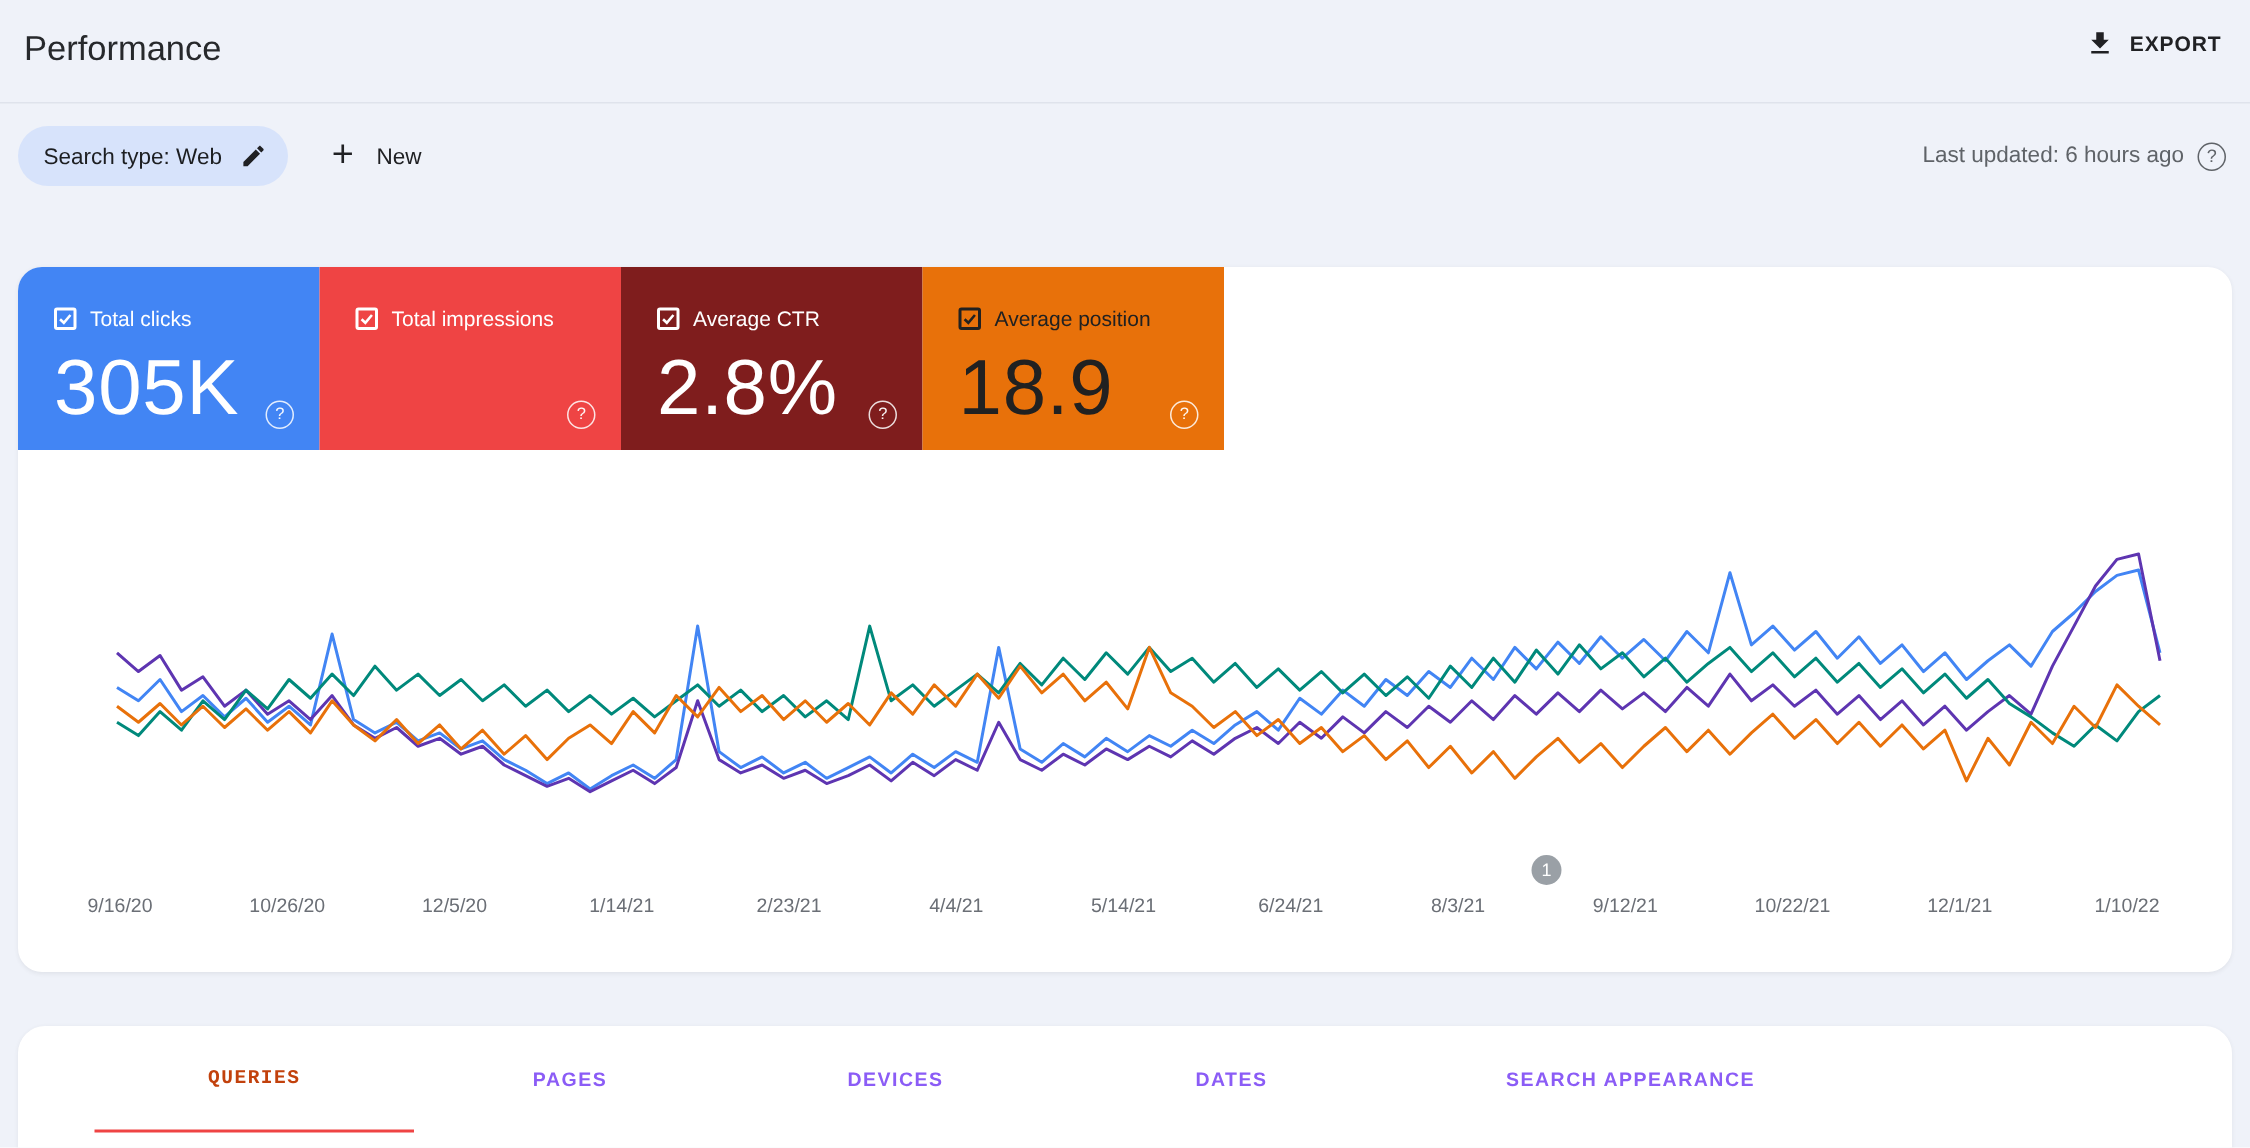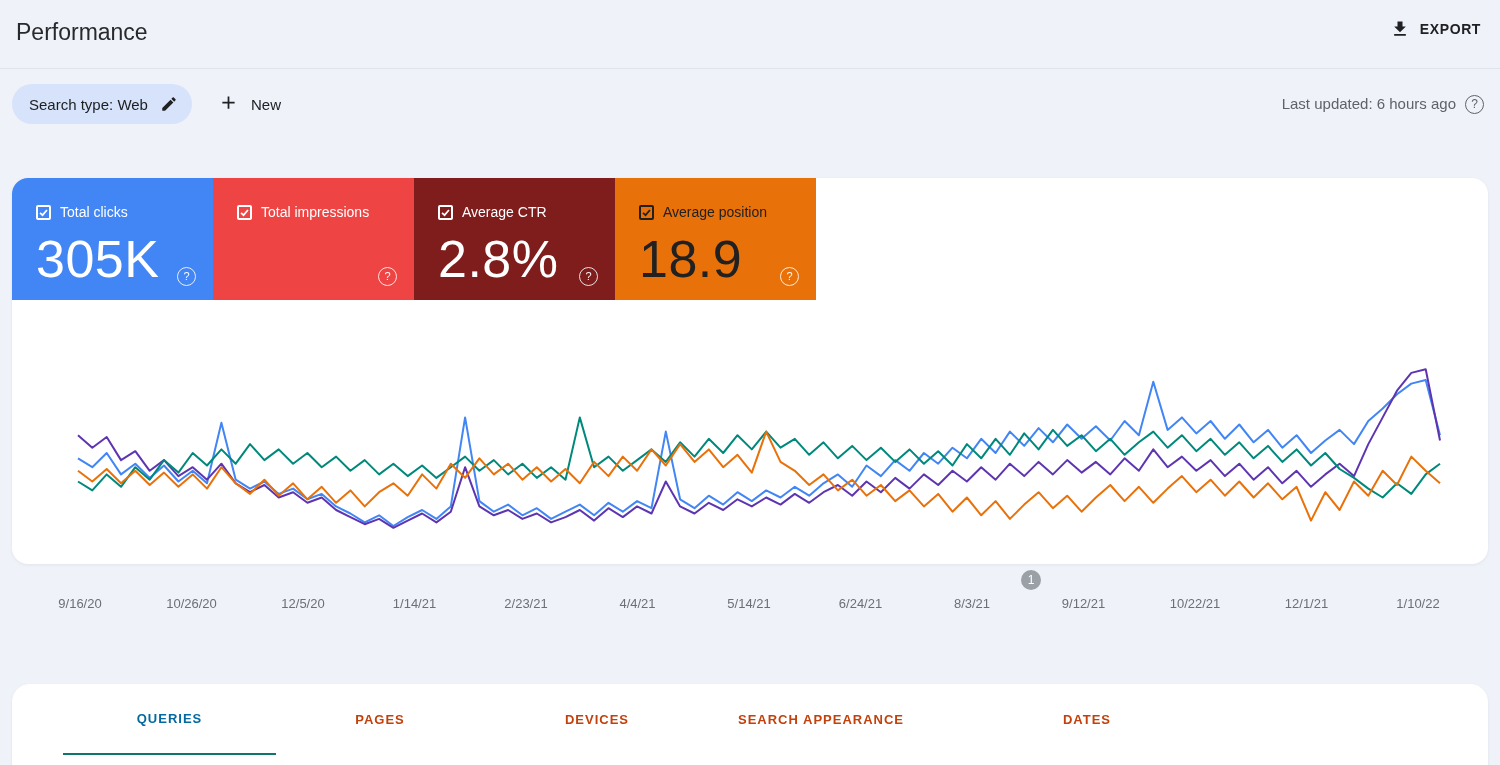--- a/index.html
+++ b/index.html
@@ -26,21 +26,21 @@
     font-family:"Liberation Sans", sans-serif; }
   .filter-chip svg { display:block; }
   .new-filter-button { display:inline-flex; align-items:center; gap:12px; height:40px; padding:0 12px; margin-left:6px;
     background:none; border:none; font-size:15px; color:#202124; cursor:pointer; font-family:"Liberation Sans", sans-serif; }
   .last-updated { position:absolute; top:95px; right:44px; font-size:15px; color:#5f6368; }
   .help-circle { position:absolute; top:95px; right:16px; width:19px; height:19px; border:1.5px solid #5f6368;
     border-radius:50%; color:#5f6368; font-size:12px; line-height:16px; text-align:center; cursor:pointer; }
   .help-circle::after { content:"?"; }
 
   
-  .main-panel { position:absolute; top:178px; left:12px; width:1476px; height:386px; background:#ffffff;
+  .main-panel { position:absolute; top:178px; left:12px; width:1476px; height:470px; background:#ffffff;
     border-radius:16px; box-shadow:0 1px 3px rgba(60,64,67,.08); }
   .cards-row { position:absolute; top:0; left:0; display:flex; }
   .metric-card { width:201px; height:122px; position:relative; padding:26px 0 0 24px; cursor:pointer; }
   .metric-card:first-child { border-top-left-radius:16px; }
   .card-label-row { display:flex; align-items:center; gap:9px; }
   .card-checkbox { width:15px; height:15px; border:2px solid currentColor; border-radius:2px; display:flex;
     align-items:center; justify-content:center; flex:none; }
   .card-checkbox svg { display:block; }
   .card-label { font-size:14px; }
   .card-value { font-size:52px; font-weight:400; margin-top:9px; letter-spacing:.5px; }
@@ -53,29 +53,29 @@
   .x-axis { position:absolute; top:418px; left:18px; width:1440px; height:18px; }
   .x-axis span { position:absolute; transform:translateX(-50%); font-size:13px; color:#6b6f76; white-space:nowrap; }
   .annotation-badge { position:absolute; left:1009px; top:392px; width:20px; height:20px; border-radius:50%;
     background:#9aa0a6; color:#ffffff; font-size:12px; display:flex; align-items:center; justify-content:center; cursor:pointer; }
 
   
   .bottom-panel { position:absolute; top:684px; left:12px; width:1476px; height:130px; background:#ffffff;
     border-radius:18px 18px 0 0; box-shadow:0 1px 3px rgba(60,64,67,.08); }
   .tabs-row { display:flex; padding-left:51px; height:71px; }
   .tab { height:71px; display:flex; align-items:center; justify-content:center; font-size:13px; font-weight:700;
-    letter-spacing:1px; color:#c2410c; cursor:pointer; background:none; border:none;
+    letter-spacing:1px; color:#8b5cf6; cursor:pointer; background:none; border:none;
     font-family:"Liberation Sans", sans-serif; }
   .tab:nth-child(1){ width:213px; }
   .tab:nth-child(2){ width:208px; }
   .tab:nth-child(3){ width:226px; }
   .tab:nth-child(4){ width:222px; }
   .tab:nth-child(5){ width:310px; }
   .tab:nth-child(6){ width:240px; }
-  .tab.active { color:#0369a1; border-bottom:2px solid #0f766e; }
+  .tab.active { color:#c2410c; border-bottom:2px solid #ef4444;font-family:Liberation Mono, monospace; }
 </style>
 </head>
 <body>
 
 <div class="app-header">
   <h1 class="page-title">Performance</h1>
   <button class="export-button">
     <span>
       <svg width="20" height="20" viewBox="0 0 24 24" fill="#202124">
           <path d="M19 9h-4V3H9v6H5l7 7 7-7zM5 18v2h14v-2H5z"></path>
@@ -181,16 +181,16 @@
     </div>
 
   <div class="annotation-badge">1</div>
 </div>
 
 <div class="bottom-panel">
   <div class="tabs-row">
     <button class="tab active">QUERIES</button>
     <button class="tab">PAGES</button>
     <button class="tab">DEVICES</button>
+    <button class="tab">DATES</button>
     <button class="tab">SEARCH APPEARANCE</button>
-    <button class="tab">DATES</button>
   </div>
 </div>
 
 </body></html>

